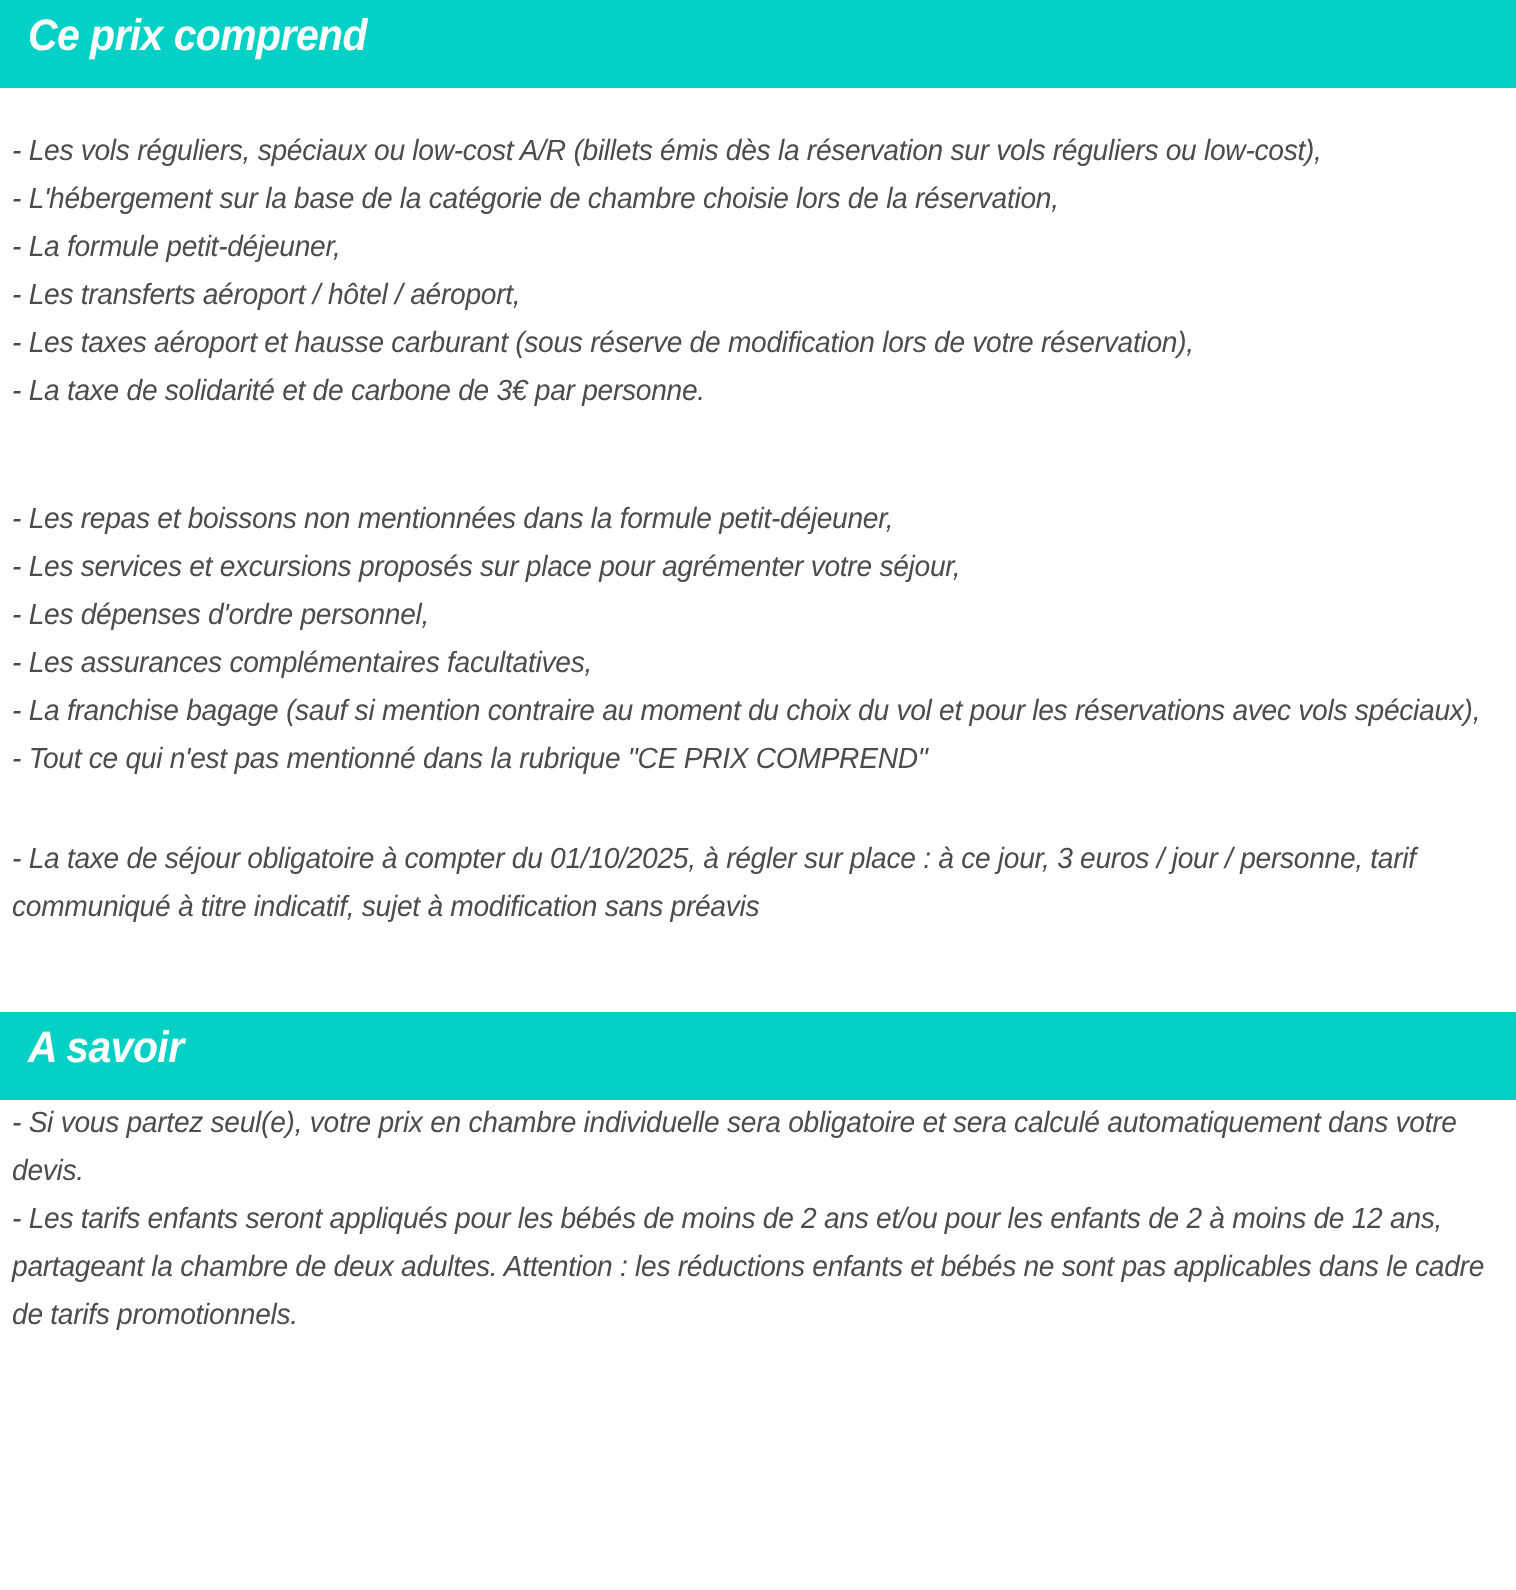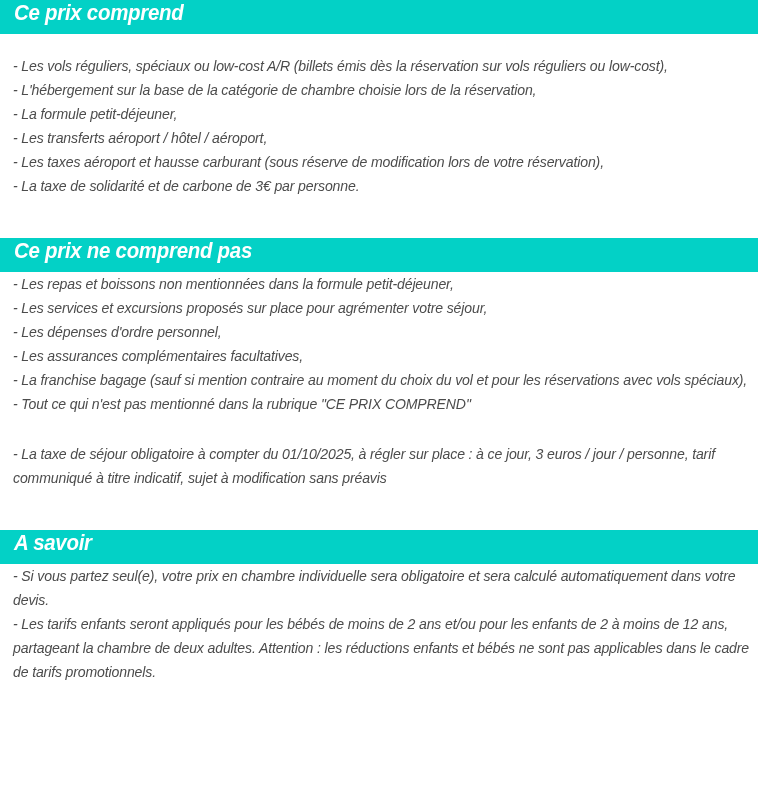--- a/index.html
+++ b/index.html
@@ -20,21 +20,21 @@
     min-height: 795px;
     position: relative;
     background: #ffffff;
     overflow: hidden;
   }
 
   
   .section-header {
     width: 100%;
     background: #03d1c6;
-    height: 34px;
+    height: 44px;
     display: flex;
     align-items: center;
     box-sizing: border-box;
     padding: 0 0 8px 14px;
   }
   .section-header .section-title {
     color: #ffffff;
     font-family: "Liberation Sans Narrow", "Liberation Sans", sans-serif;
     font-size: 22px;
     font-style: italic;
@@ -42,21 +42,21 @@
     letter-spacing: -0.3px;
     line-height: 1;
     white-space: nowrap;
     transform: scaleX(0.93);
     transform-origin: left center;
   }
 
   
   .section-body {
     box-sizing: border-box;
-    padding: 0 2px 0 13px;
+    padding: 0 2px 0 6px;
   }
 
   .line {
     color: #4c4c4c;
     font-family: "Liberation Sans Narrow", "Liberation Sans", sans-serif;
     font-size: 14.6px;
     font-style: italic;
     font-weight: normal;
     line-height: 24px;
     letter-spacing: -0.15px;
@@ -99,23 +99,20 @@
     <div class="line" style="color: rgb(76, 76, 76);">- Les vols réguliers, spéciaux ou low-cost A/R (billets émis dès la réservation sur vols réguliers ou low-cost),</div>
     <div class="line" style="color: rgb(76, 76, 76);">- L'hébergement sur la base de la catégorie de chambre choisie lors de la réservation,</div>
     <div class="line" style="color: rgb(76, 76, 76);">- La formule petit-déjeuner,</div>
     <div class="line" style="color: rgb(76, 76, 76);">- Les transferts aéroport / hôtel / aéroport,</div>
     <div class="line" style="color: rgb(76, 76, 76);">- Les taxes aéroport et hausse carburant (sous réserve de modification lors de votre réservation),</div>
     <div class="line" style="color: rgb(76, 76, 76);">- La taxe de solidarité et de carbone de 3€ par personne.</div>
   </div>
 
   <div class="gap-pre-header"></div>
 
-  <div class="section-header" style="background: rgb(3, 209, 198);">
-    <span class="section-title" style="color: rgb(255, 255, 255);">Ce prix ne comprend pas</span>
-  </div>
 
   <div class="section-body s2-list">
     <div class="line" style="color: rgb(76, 76, 76);">- Les repas et boissons non mentionnées dans la formule petit-déjeuner,</div>
     <div class="line" style="color: rgb(76, 76, 76);">- Les services et excursions proposés sur place pour agrémenter votre séjour,</div>
     <div class="line" style="color: rgb(76, 76, 76);">- Les dépenses d'ordre personnel,</div>
     <div class="line" style="color: rgb(76, 76, 76);">- Les assurances complémentaires facultatives,</div>
     <div class="line" style="color: rgb(76, 76, 76);">- La franchise bagage (sauf si mention contraire au moment du choix du vol et pour les réservations avec vols spéciaux),</div>
     <div class="line" style="color: rgb(76, 76, 76);">- Tout ce qui n'est pas mentionné dans la rubrique "CE PRIX COMPREND"</div>
 
     <div class="gap-block"></div>

